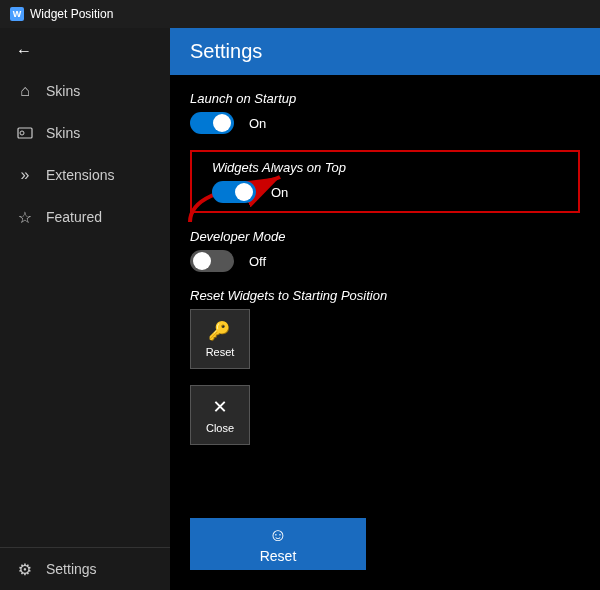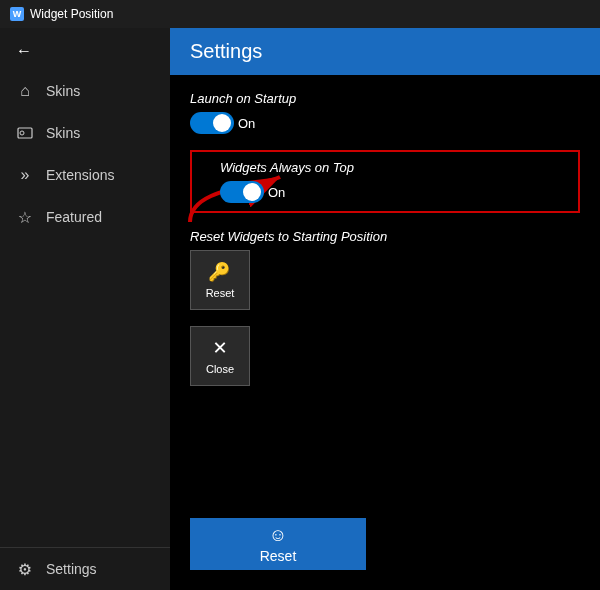--- a/index.html
+++ b/index.html
@@ -118,21 +118,21 @@
       color: #fff;
       font-size: 13px;
       margin-bottom: 6px;
       font-style: italic;
     }
 
     
     .toggle-container {
       display: flex;
       align-items: center;
-      gap: 4px;
+      gap: 15px;
     }
     .toggle {
       width: 44px;
       height: 22px;
       border-radius: 11px;
       position: relative;
       cursor: pointer;
       flex-shrink: 0;
     }
     .toggle.on {
@@ -153,21 +153,21 @@
     .toggle.on .toggle-thumb { left: 23px; }
     .toggle.off .toggle-thumb { left: 3px; }
     .toggle-text {
       color: #fff;
       font-size: 13px;
     }
 
     
     .highlight-box {
       border: 2px solid #cc0000;
-      padding: 8px 28px;
+      padding: 8px 20px;
       margin-bottom: 16px;
       background: transparent;
     }
 
     
     .arrow-container {
       position: absolute;
       left: 10px;
       top: 92px;
       pointer-events: none;
@@ -291,20 +291,29 @@
       <div class="highlight-box">
         <div class="setting-label">Widgets Always on Top</div>
         <div class="toggle-container">
           <div class="toggle on">
             <div class="toggle-thumb"></div>
           </div>
           <span class="toggle-text">On</span>
         </div>
       </div>
 
+      <div class="setting-row">
+        <div class="setting-label">Developer Mode</div>
+        <div class="toggle-container">
+          <div class="toggle off">
+            <div class="toggle-thumb"></div>
+          </div>
+          <span class="toggle-text">Off</span>
+        </div>
+      </div>
 
       <div class="setting-row">
         <div class="setting-label">Reset Widgets to Starting Position</div>
         <button class="icon-button">
           <span class="btn-icon">🔑</span>
           <span>Reset</span>
         </button>
       </div>
 
       <div class="setting-row">

